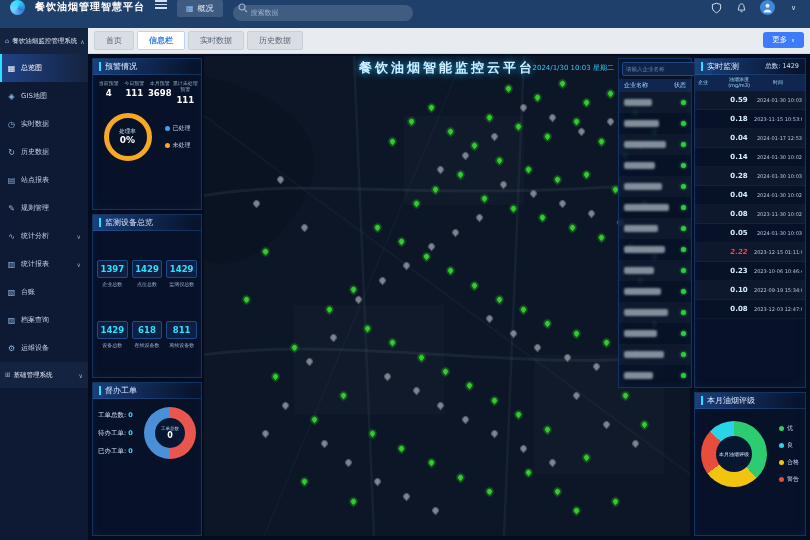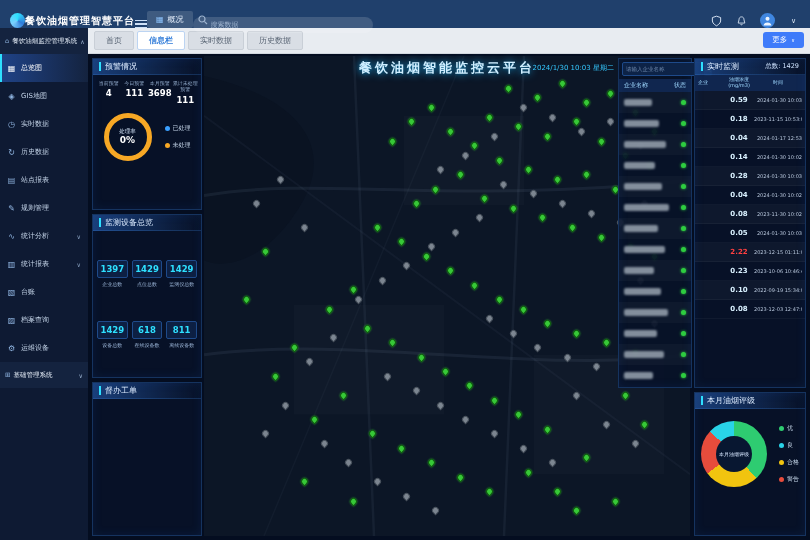--- a/index.html
+++ b/index.html
@@ -2,21 +2,21 @@
 <html><head>
 <meta charset="utf-8">
 <style>
   * { margin:0; padding:0; box-sizing:border-box; }
   html,body { width:810px; height:540px; background:#000; overflow:hidden;
     font-family:"DejaVu Sans","Liberation Sans",sans-serif; }
   .app { position:relative; width:810px; height:540px; background:#040d20; overflow:hidden; }
 
   
   .topbar { position:absolute; top:0; left:0; width:810px; height:28px; background:#20406c;
-    display:flex; align-items:flex-end; padding:0 10px; z-index:30; }
+    display:flex; align-items:flex-start; gap:10px; padding:0 10px; z-index:30; }
   .logo { width:15px; height:15px; border-radius:50%;
     background:conic-gradient(#2ee0ff,#2f7bd9,#7ad1ff,#2ee0ff); flex:0 0 auto; }
   .app-title { font-size:10px; font-weight:bold; color:#fff; letter-spacing:1px; white-space:nowrap; }
   .hamburger { width:12px; display:flex; flex-direction:column; gap:2px; cursor:pointer; }
   .hamburger i { display:block; height:1.5px; background:#cfe0f5; }
   .chip { background:rgba(255,255,255,.14); border-radius:2px; padding:3px 9px; font-size:8px;
     color:#e3edf9; display:flex; align-items:center; gap:4px; cursor:pointer; }
   .chip .gi { color:#8fc6ff; font-size:8px; }
   .tb-search { position:relative; width:180px; height:16px; }
   .tb-search input { width:100%; height:100%; border:none; outline:none; border-radius:8px;
@@ -140,21 +140,21 @@
   
   .rt-head { display:flex; align-items:center; padding:2px 3px; background:rgba(30,70,140,.4);
     font-size:5px; color:#9fd8ff; line-height:1.15; }
   .rt-head .h1 { width:26px; } .rt-head .h2 { width:30px; text-align:center; }
   .rt-head .h3 { flex:1; text-align:center; }
   .rt-row { display:flex; align-items:center; height:19px; padding:0 3px; cursor:pointer;
     border-bottom:1px solid rgba(255,255,255,.04); }
   .rt-row:nth-child(odd) { background:rgba(255,255,255,.03); }
   .rt-row .rn { width:26px; } .rt-row .rn .blur-name { width:22px; }
   .rt-row .rv { width:30px; text-align:center; font-size:7px; font-weight:bold; color:#d9f1ff; }
-  .rt-row .rv.alarm { color:#ff4040; }
+  .rt-row .rv.alarm { color:#ff4040;font-style:italic; }
   .rt-row .rtm { flex:1; font-size:5px; color:#b8c7dc; text-align:right; white-space:nowrap; overflow:hidden; }
 
   
   .rating-body { display:flex; align-items:center; justify-content:space-around; padding-top:12px; }
   .donut-rating { width:66px; height:66px; }
   .donut-rating::after { inset:15px; }
   .donut-rating .dc-label { font-size:5px; color:#d7e7ff; }
 </style>
 </head>
 <body>
@@ -486,20 +486,33 @@
             </div>
             <div class="dev-cell">
               <div class="dev-value">811</div>
               <div class="dev-label">离线设备数</div>
             </div>
           </div>
       </section>
 
       <section class="panel p-orders">
         <div class="panel-title">督办工单</div>
+        <div class="orders-body">
+          <div class="orders-stats">
+              <div class="order-line">工单总数:<b>0</b></div>
+              <div class="order-line">待办工单:<b>0</b></div>
+              <div class="order-line">已办工单:<b>0</b></div>
+            </div>
+          <div class="donut donut-orders" style="background: conic-gradient(rgb(232, 86, 79) 0%, rgb(232, 86, 79) 50%, rgb(74, 144, 217) 50%, rgb(74, 144, 217) 100%);">
+            <div class="donut-center">
+              <span class="dc-label">工单总数</span>
+              <span class="dc-value">0</span>
+            </div>
+          </div>
+        </div>
       </section>
 
       <section class="panel p-company">
         <div class="co-search">
           <input placeholder="请输入企业名称" style="">
           <button>
             <svg width="8" height="8" viewBox="0 0 10 10">
                 <circle cx="4" cy="4" r="3" fill="none" stroke="#fff" stroke-width="1.4"></circle>
                 <line x1="6.3" y1="6.3" x2="9" y2="9" stroke="#fff" stroke-width="1.4"></line>
               </svg>

